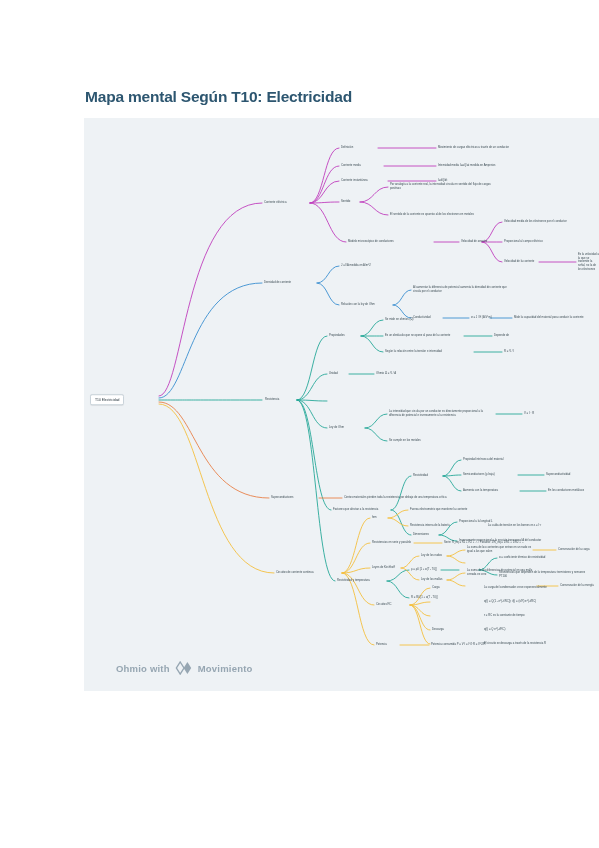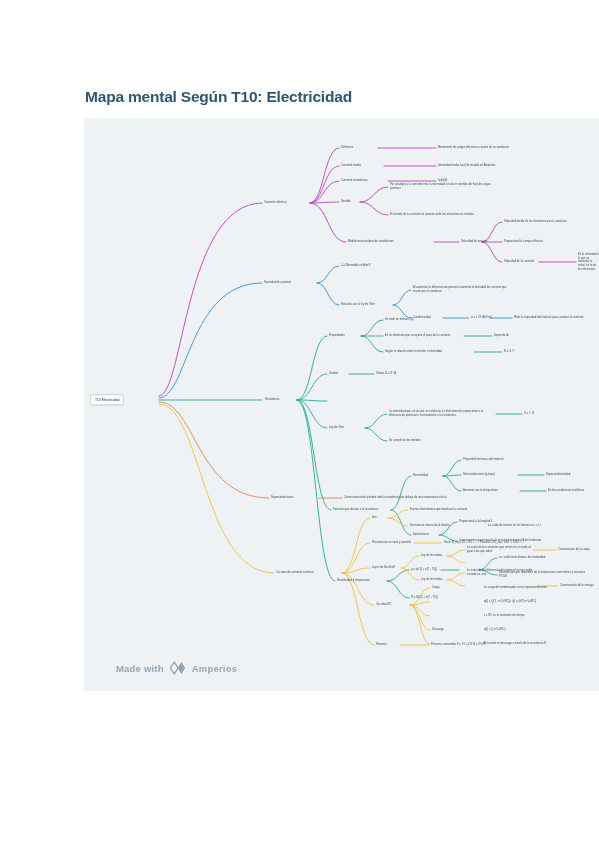--- a/index.html
+++ b/index.html
@@ -251,19 +251,19 @@
   <div class="node" style="left:348px; top:512px;">Descarga</div>
   <div class="node" style="left:400px; top:512px;">q(t) = Q e^(-t/RC)</div>
   <div class="node" style="left:400px; top:526px; max-width:110px;">El circuito se descarga a través de la resistencia R</div>
 
   <div class="node" style="left:292px; top:527px;">Potencia</div>
   <div class="node" style="left:347px; top:527px;">Potencia consumida  P = V·I = I^2·R = V^2/R</div>
 
 </div>
 
 <div id="footer">
-  <span>Made with</span>
+  <span>Ohmio with</span>
   <svg class="logo" width="18" height="14" viewBox="0 0 18 14">
     <path d="M5.2 1 L9 7 L5.2 13 L1.4 7 Z" fill="none" stroke="#96a6b2" stroke-width="1.4"></path>
     <path d="M12.4 1 L16.2 7 L12.4 13 L8.6 7 Z" fill="#96a6b2"></path>
   </svg>
-  <span>Amperios</span>
+  <span>Movimiento</span>
 </div>
 
 </body></html>

